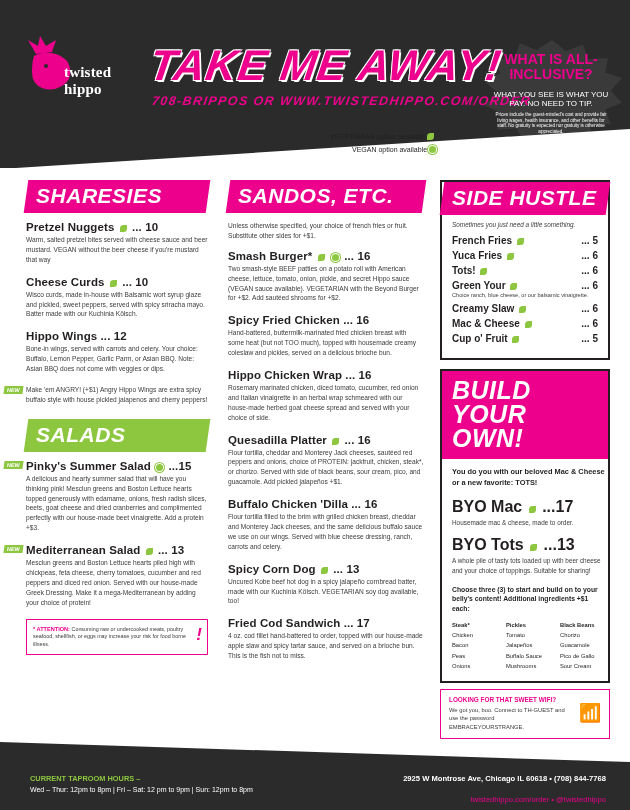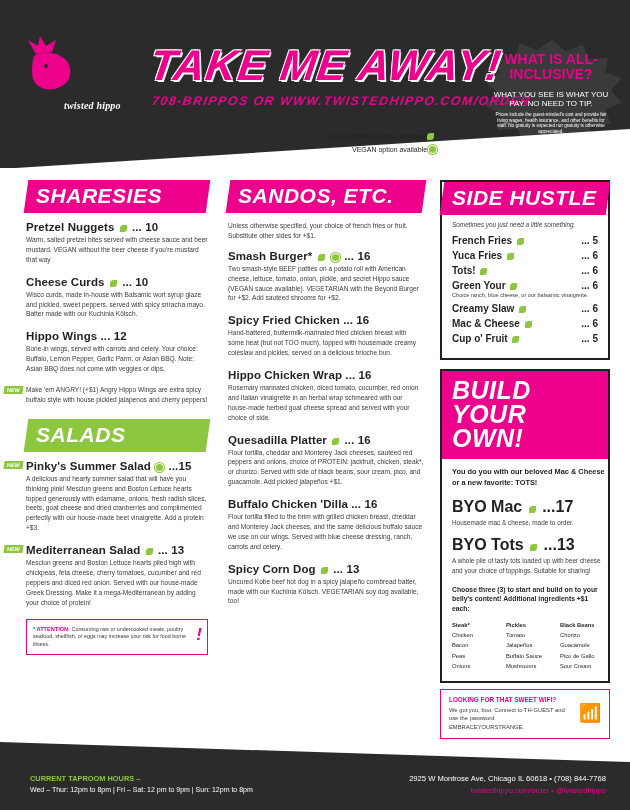--- a/index.html
+++ b/index.html
@@ -22,24 +22,23 @@
     position:absolute; left:0; bottom:-1px; width:0; height:0;
     border-left:630px solid transparent; border-bottom:40px solid #fff;
   }
   .logo-block {
     position:absolute; left:26px; top:34px; width:120px; height:78px;
   }
   .logo-hippo {
     position:absolute; left:0; top:0; width:52px; height:62px;
   }
   .logo-text {
-    position:absolute; left:38px; top:30px; color:#fff; font-size:10px;
-    font-style:italic; font-weight:bold; letter-spacing:.2px;
+    position:absolute; left:38px; top:30px; color:#fff; font-size:15px;
+    font-weight:bold; letter-spacing:.2px;
     font-family:"Liberation Serif", serif;
-    margin-top:36px;
   }
   .takeaway {
     position:absolute; left:150px; top:44px;
     color:#ec008c; font-size:43px; font-weight:bold; font-style:italic;
     letter-spacing:1px; line-height:1;
     text-shadow: 2px 2px 0 #fff, -1px -1px 0 #fff, 1px -1px 0 #fff, -1px 1px 0 #fff;
     transform: skewX(-8deg);
     font-family:"Liberation Sans", sans-serif;
   }
   .takeaway-sub {
@@ -157,21 +156,21 @@
     position:absolute; left:0; bottom:0; width:630px; height:48px; background:#2b2b2b;
     color:#fff;
   }
   .footer .diagtop {
     position:absolute; left:0; top:-20px; width:0; height:0;
     border-right:630px solid transparent; border-bottom:20px solid #2b2b2b;
   }
   .f-left { position:absolute; left:30px; top:12px; font-size:7px; }
   .f-left .h { color:#8dc63f; font-weight:bold; font-size:7.4px; margin-bottom:3px; }
   .f-right { position:absolute; right:24px; top:12px; text-align:right; font-size:7.6px; }
-  .f-right .h { font-weight:normal; margin-bottom:3px; }
+  .f-right .h { font-weight:bold; margin-bottom:12px; }
   .f-right .pink { color:#ec008c; }
 </style>
 </head>
 <body>
 
 <div class="page">
 
   <div class="header">
     <div class="starburst"></div>
 
@@ -287,20 +286,25 @@
       <div class="item">
         <h3><span>Buffalo Chicken 'Dilla</span>
             <span class="price">... 16</span></h3>
         <p>Flour tortilla filled to the brim with grilled chicken breast, cheddar and Monterey Jack cheeses, and the same delicious buffalo sauce we use on our wings. Served with blue cheese dressing, ranch, carrots and celery.</p>
       </div>
       <div class="item">
         <h3><span>Spicy Corn Dog</span>
             <span class="leaf"></span>
             <span class="price">... 13</span></h3>
         <p>Uncured Kobe beef hot dog in a spicy jalapeño cornbread batter, made with our Kuchinia Kölsch. VEGETARIAN soy dog available, too!</p>
+      </div>
+      <div class="item">
+        <h3><span>Fried Cod Sandwich</span>
+            <span class="price">... 17</span></h3>
+        <p>4 oz. cod fillet hand-battered to order, topped with our house-made apple slaw and spicy tartar sauce, and served on a brioche bun. This is the fish not to miss.</p>
       </div>
     </div>
 
     <div class="col col-right">
 
       <div class="panel">
         <div class="band"><span>SIDE HUSTLE</span></div>
         <p class="panel-sub">Sometimes you just need a little something.</p>
 
         <div class="sideline">

